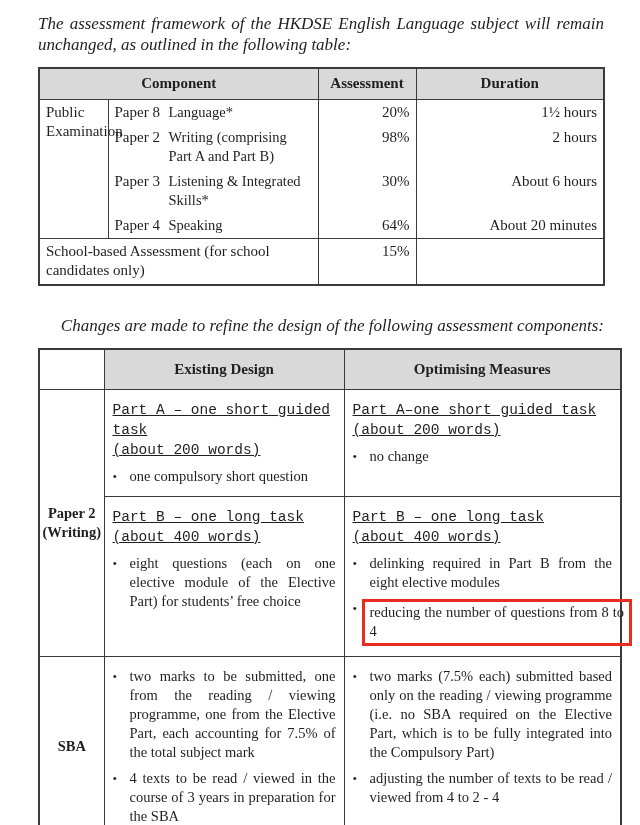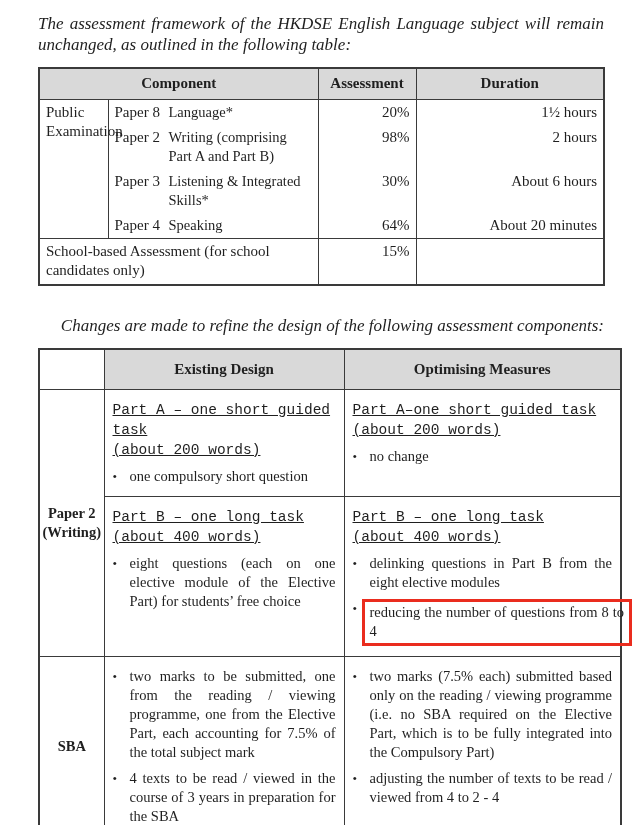--- a/index.html
+++ b/index.html
@@ -229,21 +229,21 @@
             <div class="btext">eight questions (each on one elective module of the Elective Part) for students’ free choice</div>
           </div>
         </td>
         <td>
           <div class="cell-heading">
             <span class="uline">Part B – one long task</span><br>
             <span class="uline">(about 400 words)</span>
           </div>
           <div class="bullet">
             <span class="dot">•</span>
-            <div class="btext">delinking questions in Part B from the eight elective modules</div>
+            <div class="btext">delinking required in Part B from the eight elective modules</div>
           </div>
           <div class="bullet">
             <span class="dot">•</span>
             <div class="btext boxed">reducing the number of questions from 8 to 4</div>
           </div>
         </td>
       </tr>
 
       <tr class="row-sba2">
         <td class="lbl-cell">SBA</td>

